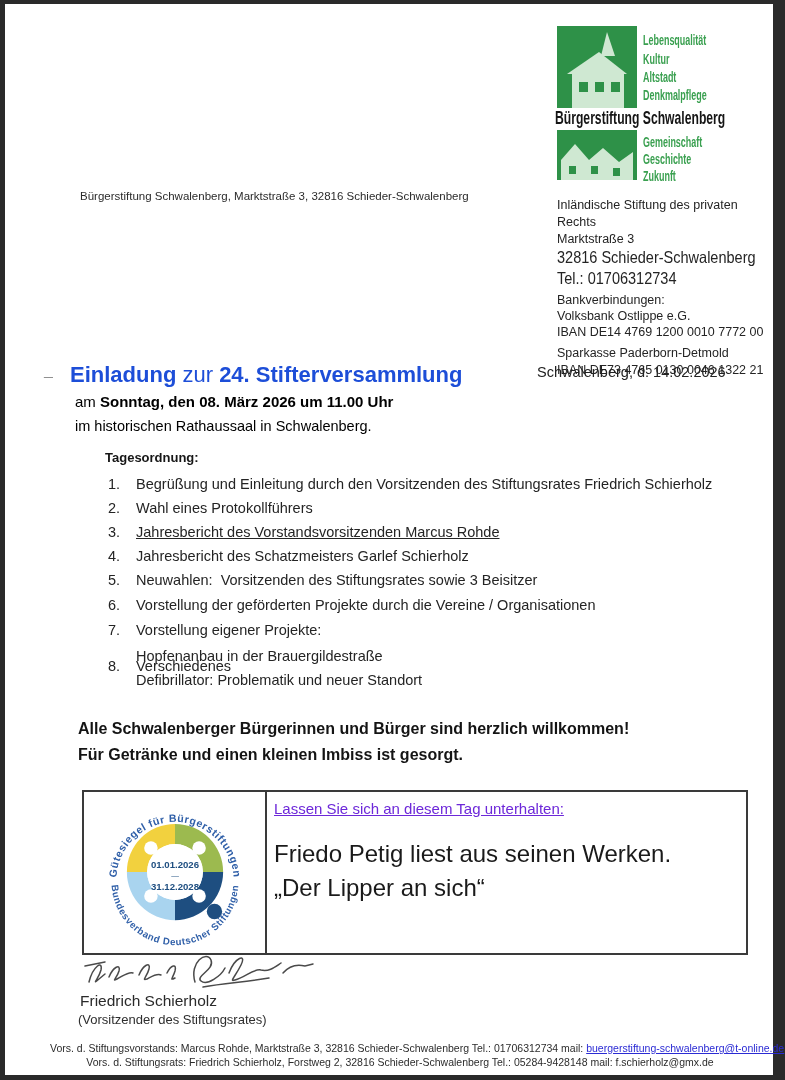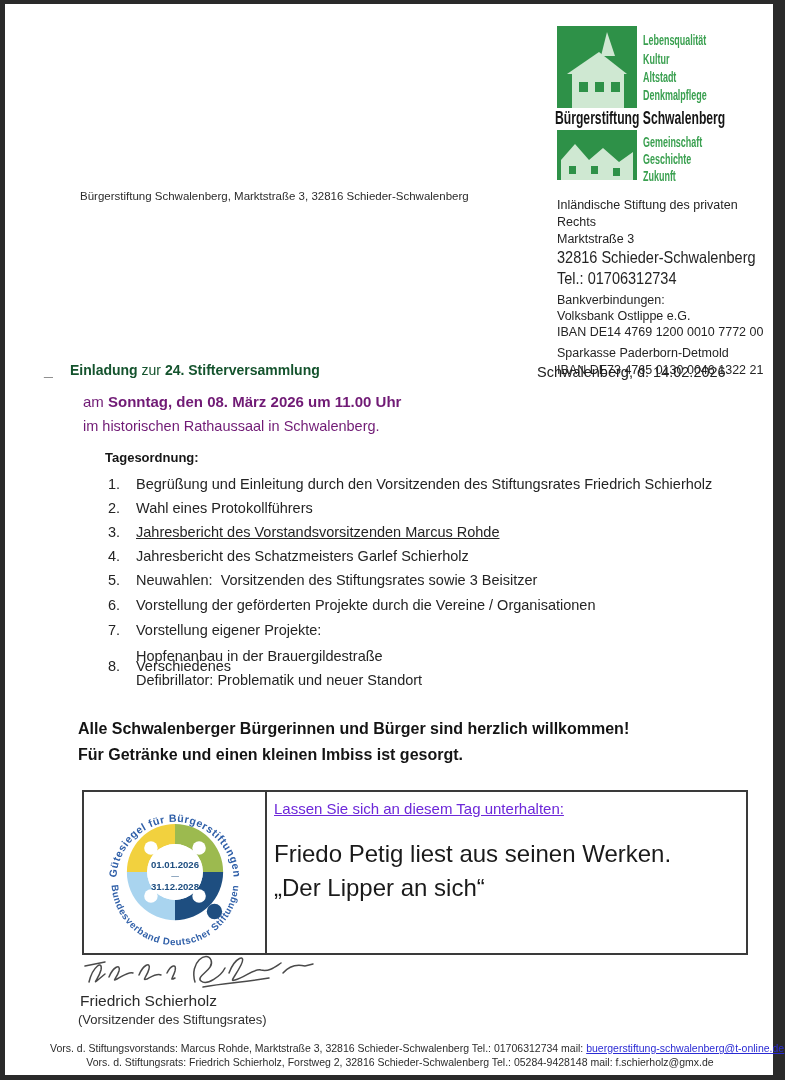--- a/index.html
+++ b/index.html
@@ -8,24 +8,24 @@
   .page{position:absolute;left:5px;top:4px;width:768px;height:1071px;background:#ffffff;color:#222;}
   .abs{position:absolute;}
   .cond{transform:scaleX(0.64);transform-origin:left top;white-space:nowrap;}
   .cond90{transform:scaleX(0.88);transform-origin:left top;white-space:nowrap;}
   .sender{font-size:11.5px;color:#2b2b2b;}
   .logo-green-box{background:#2e9148;}
   .logo-word{font-size:14px;font-weight:bold;color:#3aa050;line-height:18px;}
   .logo-title{font-size:19px;font-weight:bold;color:#151515;letter-spacing:0px;}
   .contact{font-size:12.5px;color:#242424;line-height:16px;}
   .contact .big{font-size:16.5px;line-height:21px;}
-  .hl{font-size:14px;color:#14532d;white-space:nowrap;}
+  .hl{font-size:22px;color:#1d4ed8;white-space:nowrap;}
   .hl b{font-weight:bold;}
   .date-line{font-size:14.5px;color:#222;}
-  .subhead{font-size:15px;color:#701a75;white-space:nowrap;margin-left:8px;}
+  .subhead{font-size:15px;color:#000000;white-space:nowrap;}
   .agenda-title{font-size:13px;font-weight:bold;color:#161616;}
   .agenda-row{font-size:14.5px;color:#242424;white-space:pre;}
   .agenda-row .num{display:inline-block;width:28px;}
   .bold-line{font-size:16px;font-weight:bold;color:#141414;white-space:nowrap;}
   .ebox{border:2px solid #3a3a3a;}
   .ebox-divider{position:absolute;top:0;bottom:0;width:2px;background:#3a3a3a;}
   .ent-head{font-size:15px;color:#6d28d9;text-decoration:underline;white-space:nowrap;}
   .ent-big{font-size:24px;color:#1a1a1a;white-space:nowrap;}
   .sig-name{font-size:15.5px;color:#2a2a2a;}
   .sig-role{font-size:13px;color:#2e2e2e;}

